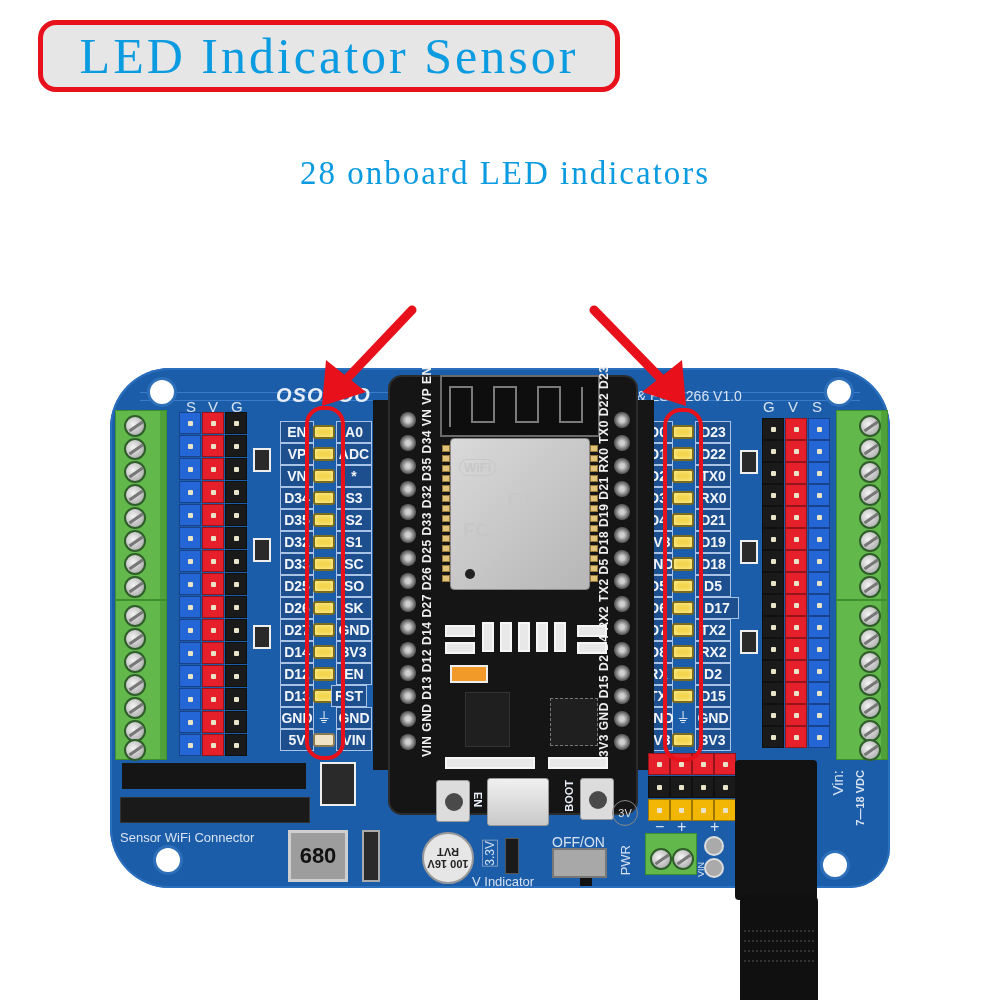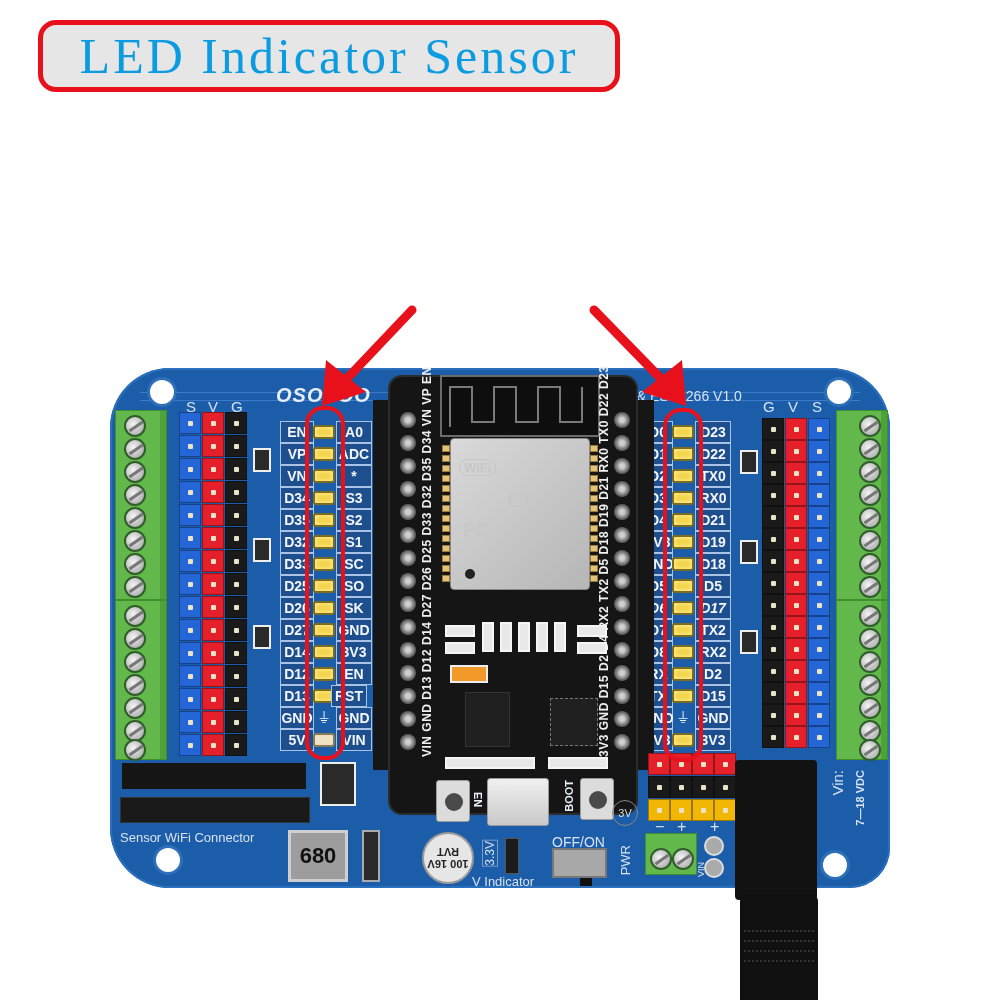--- a/index.html
+++ b/index.html
@@ -107,20 +107,21 @@
   .sensor-socket-row { position: absolute; left: 120px; top: 797px; width: 190px; height: 26px; background: #1a1a1a; border: 1px solid #333; }
 </style>
 </head>
 <body>
 
 <div class="title-badge">
   <span class="title-text">LED Indicator Sensor</span>
 </div>
 
 <div class="caption">
+  <div class="caption-line first">28 onboard LED indicators</div>
 </div>
 
 <div class="board"></div>
 <div class="board-trace" style="left:140px; top:392px; width:720px;"></div>
 <div class="board-trace" style="left:140px; top:400px; width:720px;"></div>
 <div class="mount-hole" style="left:147px; top:377px;"></div>
 <div class="mount-hole" style="left:824px; top:377px;"></div>
 <div class="mount-hole" style="left:153px; top:845px;"></div>
 <div class="mount-hole" style="left:820px; top:850px;"></div>
 
@@ -332,21 +333,21 @@
 
 <div>
   <div class="label-box" style="left:643px; top:421px; width:30px;">D0</div>
   <div class="label-box" style="left:643px; top:443px; width:30px;">D1</div>
   <div class="label-box" style="left:643px; top:465px; width:30px;">D2</div>
   <div class="label-box" style="left:643px; top:487px; width:30px;">D3</div>
   <div class="label-box" style="left:643px; top:509px; width:30px;">D4</div>
   <div class="label-box" style="left:643px; top:531px; width:30px;">3V3</div>
   <div class="label-box" style="left:643px; top:553px; width:30px;">GND</div>
   <div class="label-box" style="left:643px; top:575px; width:30px;">D5</div>
-  <div class="label-box" style="left:643px; top:597px; width:30px;font-style:italic;">D6</div>
+  <div class="label-box" style="left:643px; top:597px; width:30px;">D6</div>
   <div class="label-box" style="left:643px; top:619px; width:30px;">D7</div>
   <div class="label-box" style="left:643px; top:641px; width:30px;">D8</div>
   <div class="label-box" style="left:643px; top:663px; width:30px;">RX</div>
   <div class="label-box" style="left:643px; top:685px; width:30px;">TX</div>
   <div class="label-box" style="left:643px; top:707px; width:30px;">GND</div>
   <div class="label-box" style="left:643px; top:729px; width:30px;">3V3</div>
 
   <div class="led" style="left:672px; top:425px;"></div>
   <div class="led" style="left:672px; top:447px;"></div>
   <div class="led" style="left:672px; top:469px;"></div>
@@ -364,21 +365,21 @@
   <div class="led" style="left:672px; top:733px;"></div>
 
   <div class="label-box" style="left:695px; top:421px; width:36px;">D23</div>
   <div class="label-box" style="left:695px; top:443px; width:36px;">D22</div>
   <div class="label-box" style="left:695px; top:465px; width:36px;">TX0</div>
   <div class="label-box" style="left:695px; top:487px; width:36px;">RX0</div>
   <div class="label-box" style="left:695px; top:509px; width:36px;">D21</div>
   <div class="label-box" style="left:695px; top:531px; width:36px;">D19</div>
   <div class="label-box" style="left:695px; top:553px; width:36px;">D18</div>
   <div class="label-box" style="left:695px; top:575px; width:36px;">D5</div>
-  <div class="label-box" style="left:695px; top:597px; width:36px;font-style:italic;">D17</div>
+  <div class="label-box" style="left:695px; top:597px; width:44px;">D17</div>
   <div class="label-box" style="left:695px; top:619px; width:36px;">TX2</div>
   <div class="label-box" style="left:695px; top:641px; width:36px;">RX2</div>
   <div class="label-box" style="left:695px; top:663px; width:36px;">D2</div>
   <div class="label-box" style="left:695px; top:685px; width:36px;">D15</div>
   <div class="label-box" style="left:695px; top:707px; width:36px;">GND</div>
   <div class="label-box" style="left:695px; top:729px; width:36px;">3V3</div>
 </div>
 
 <div class="smd-dark" style="left:253px; top:448px; width:18px; height:24px;"></div>
 <div class="smd-dark" style="left:253px; top:538px; width:18px; height:24px;"></div>

